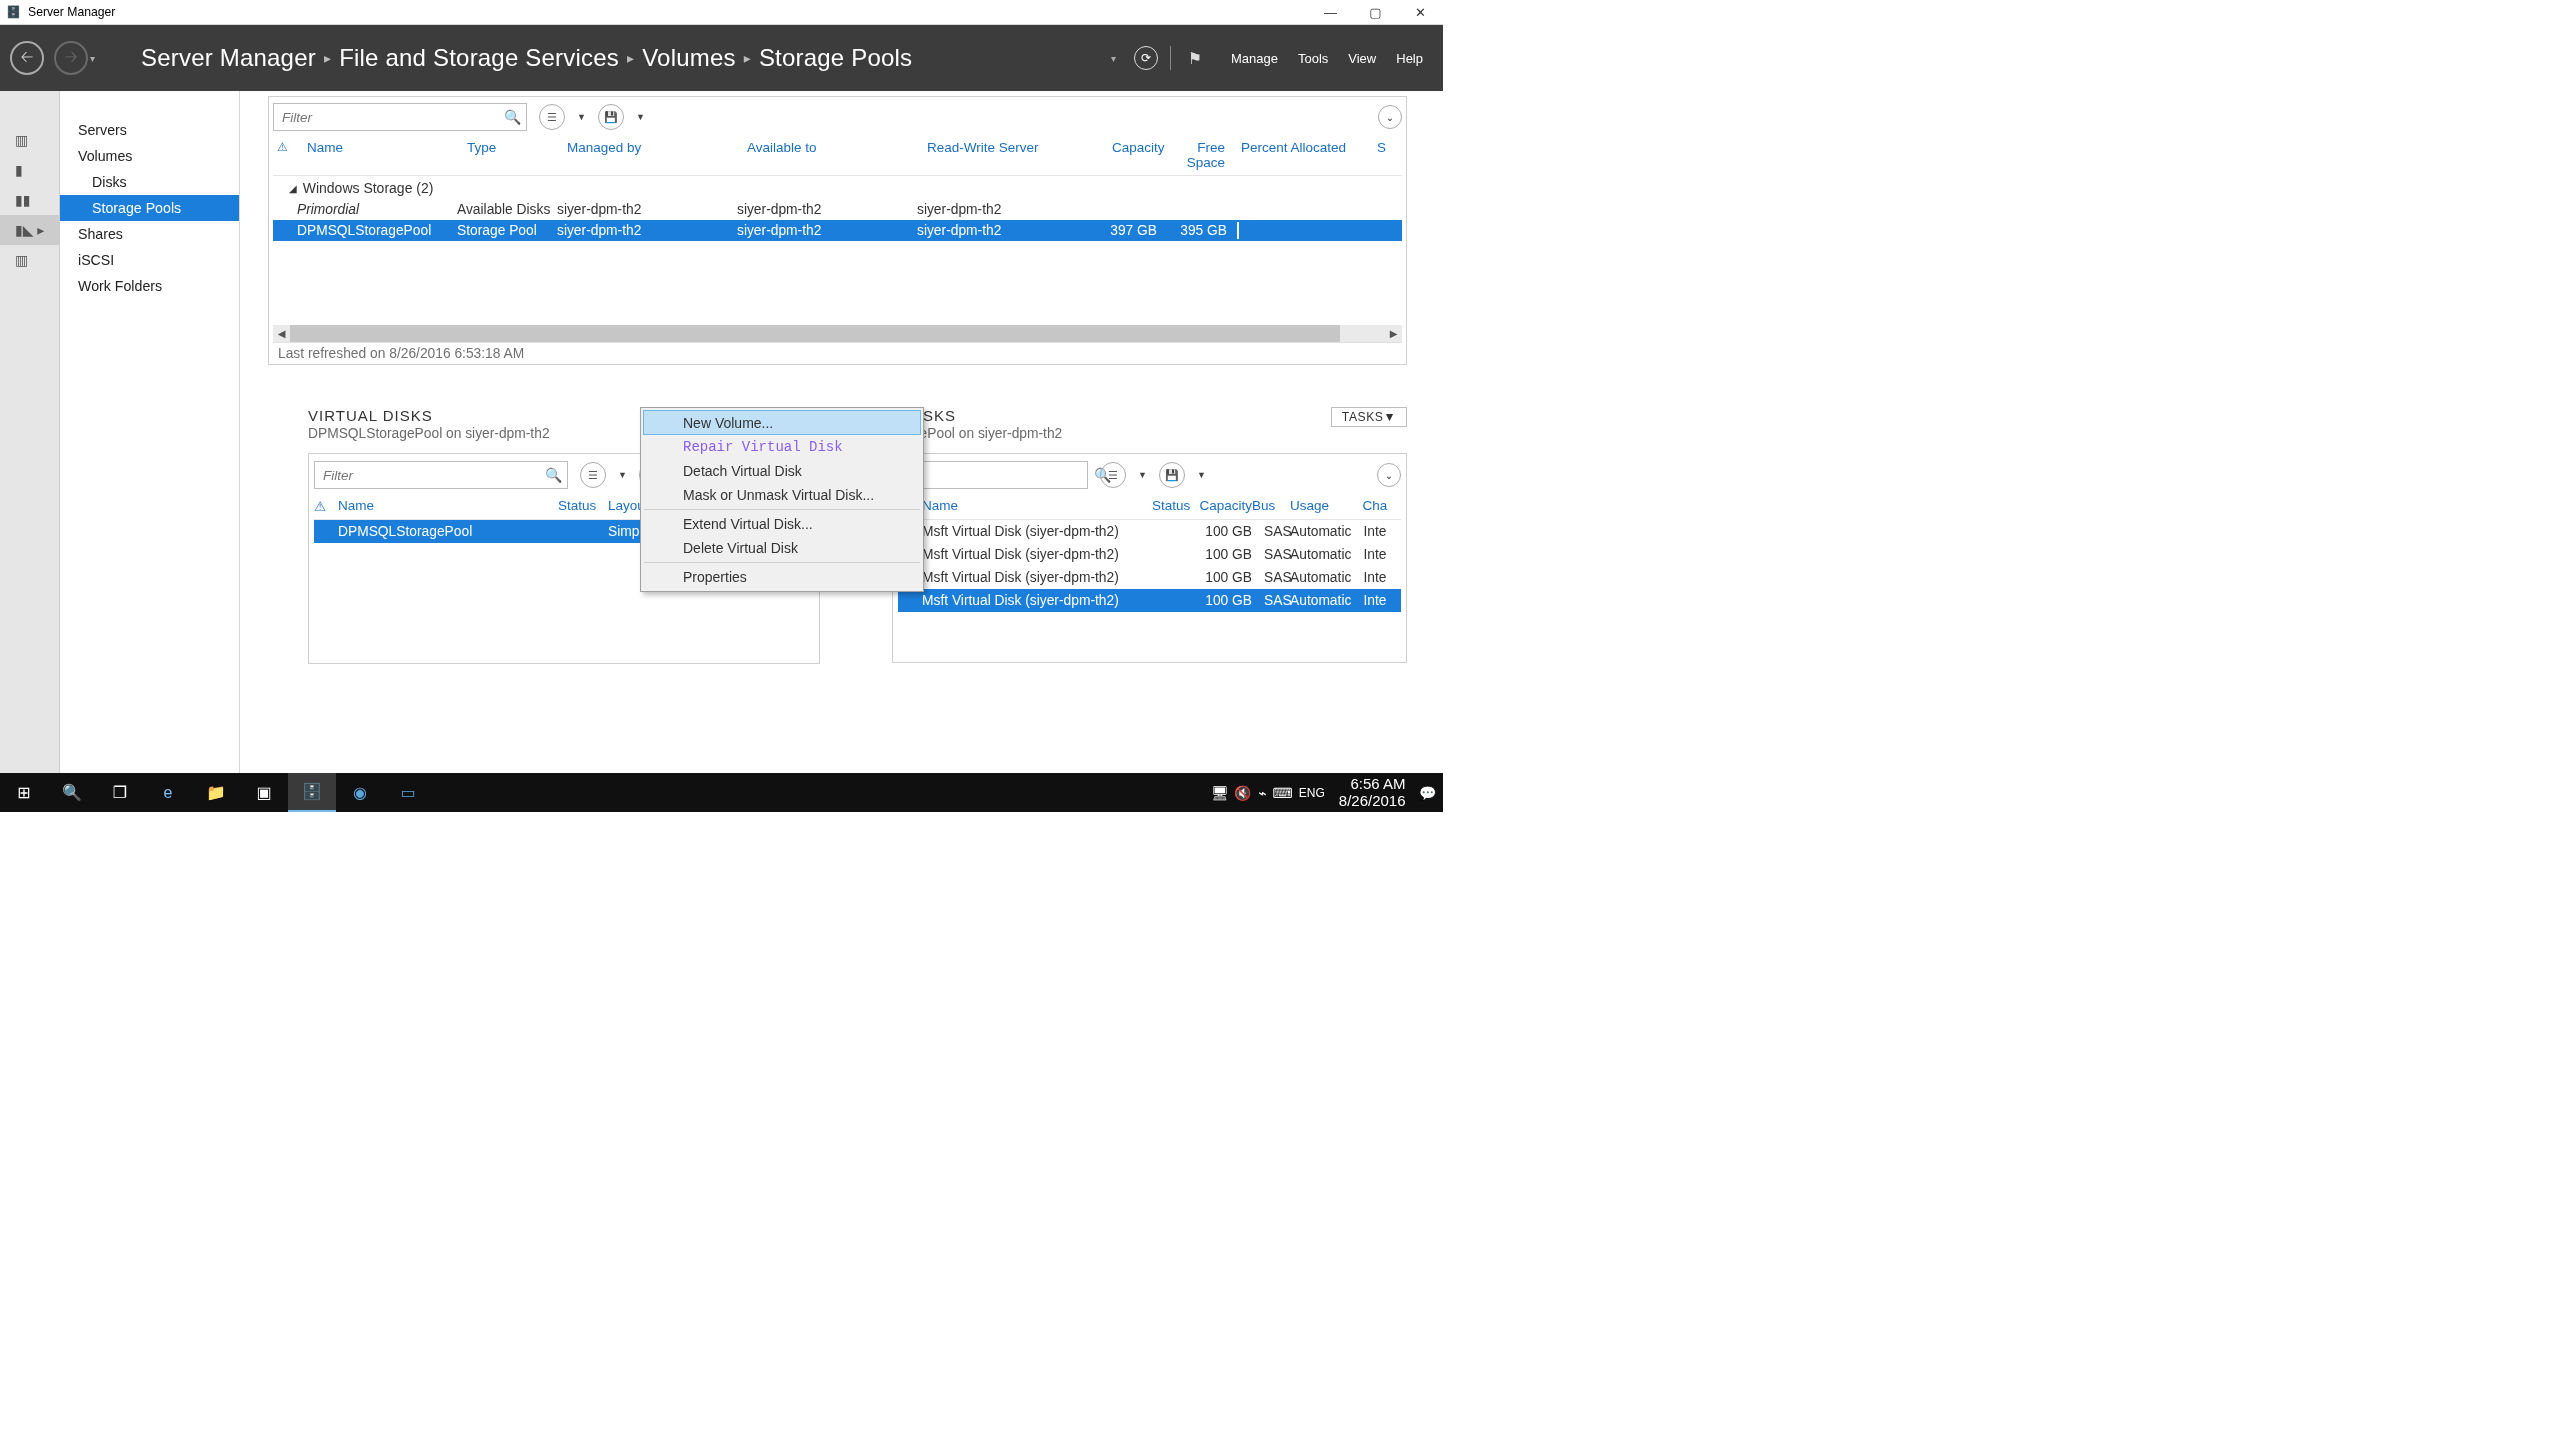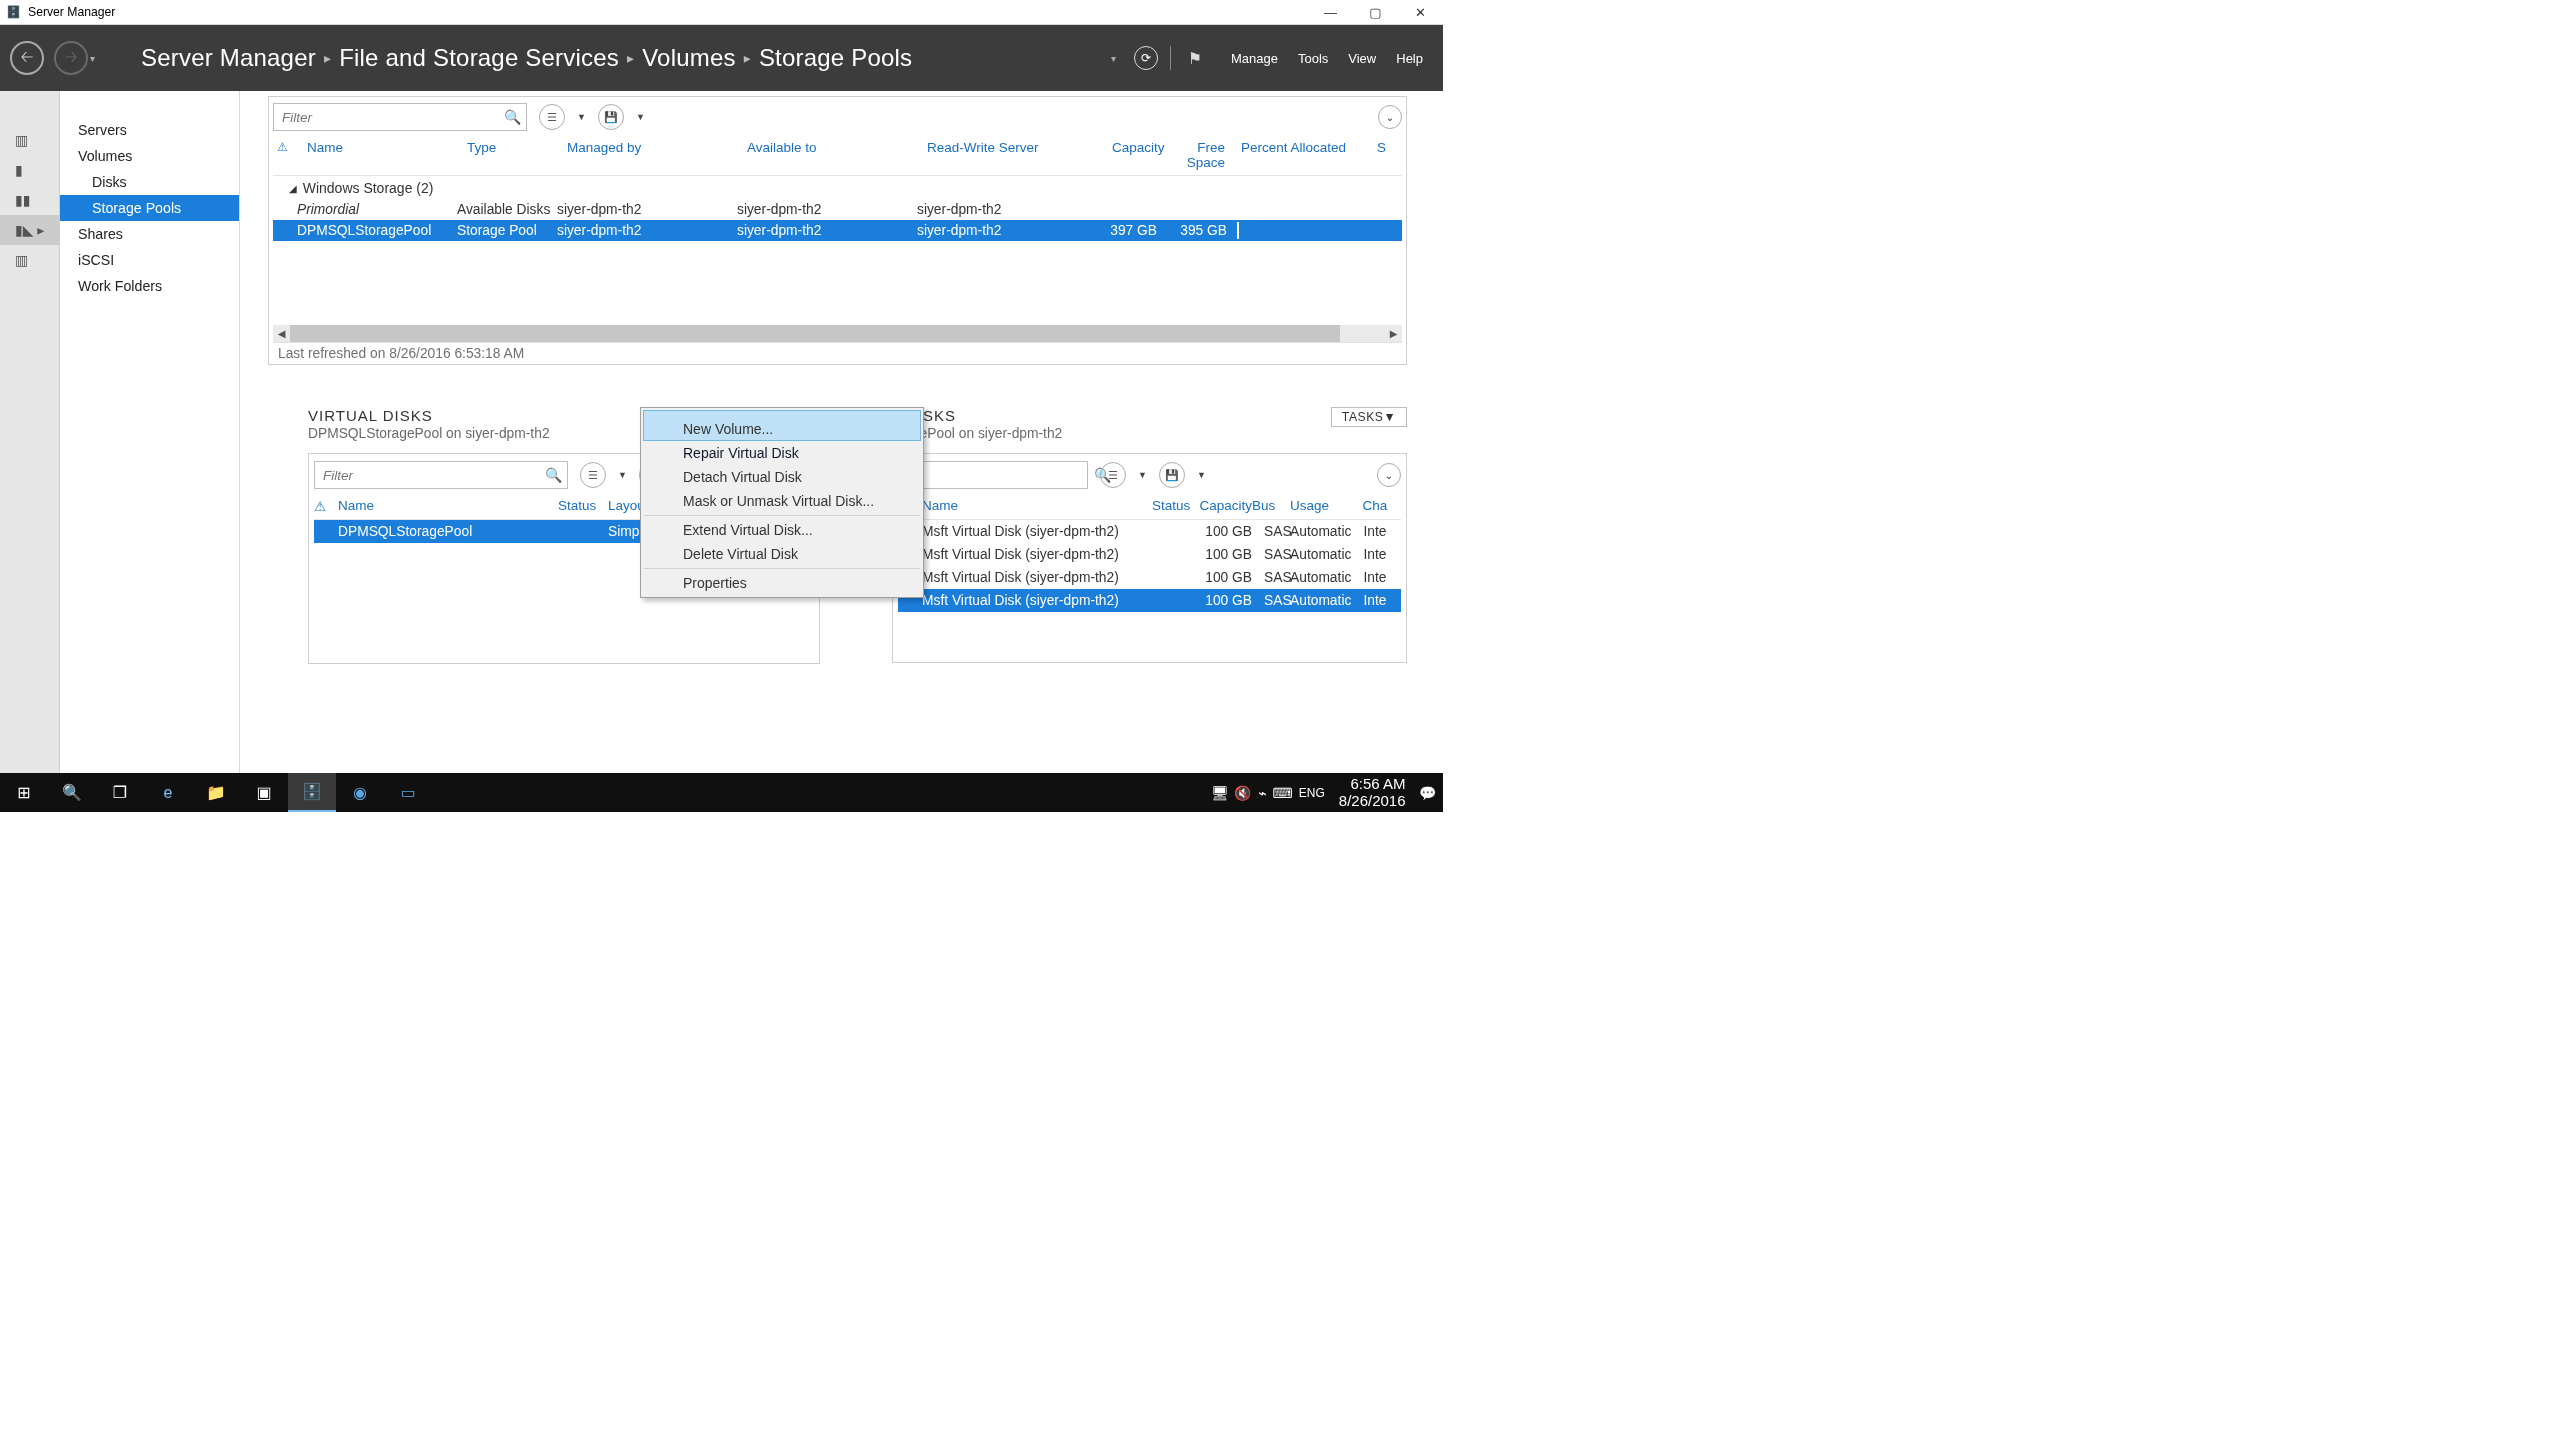--- a/index.html
+++ b/index.html
@@ -87,22 +87,22 @@
 .col-pname { width:230px; }
 .col-pstatus { width:40px; }
 .col-pcap { width:60px; text-align:right; }
 .col-pbus { width:38px; }
 .col-pusage { width:70px; }
 .col-pcha { width:30px;text-align:center; }
 
 
 .ctxmenu { position:absolute; left:640px; top:407px; width:284px; background:#f0f0f0; border:1px solid #a0a0a0; box-shadow:3px 3px 5px rgba(0,0,0,.25); padding:2px; z-index:20; }
 .ctxmenu .mi { padding:4px 8px 4px 40px; font-size:14px; }
-.ctxmenu .mi.hover { background:#bfe0f6; border:1px solid #6fb7e6; padding:10px 7px 3px 39px; }
-.ctxmenu .mi.disabled { color:#0f172a; }
+.ctxmenu .mi.hover { background:#bfe0f6; border:1px solid #6fb7e6; padding:4px 7px 3px 39px; }
+.ctxmenu .mi.disabled { color:#8b5cf6;font-family:Liberation Mono, monospace; }
 .ctxmenu .msep { height:1px; background:#d0d0d0; margin:2px 1px; }
 
 
 .taskbar { position:absolute; bottom:0; left:0; right:0; height:39px; background:#101010; display:flex; align-items:center; color:#fff; }
 .taskbar .tb { width:48px; height:39px; display:flex; align-items:center; justify-content:center; font-size:16px; }
 .taskbar .tb.active { background:#3a3a3a; border-bottom:2px solid #76b9ed; }
 .taskbar .spacer { flex:1; }
 .taskbar .tray { display:flex; align-items:center; gap:6px; padding-right:6px; font-size:12px; }
 .taskbar .tray .ti { font-size:14px; }
 .taskbar .clock { text-align:right; line-height:1.1; font-size:15px; padding:0 8px; }

